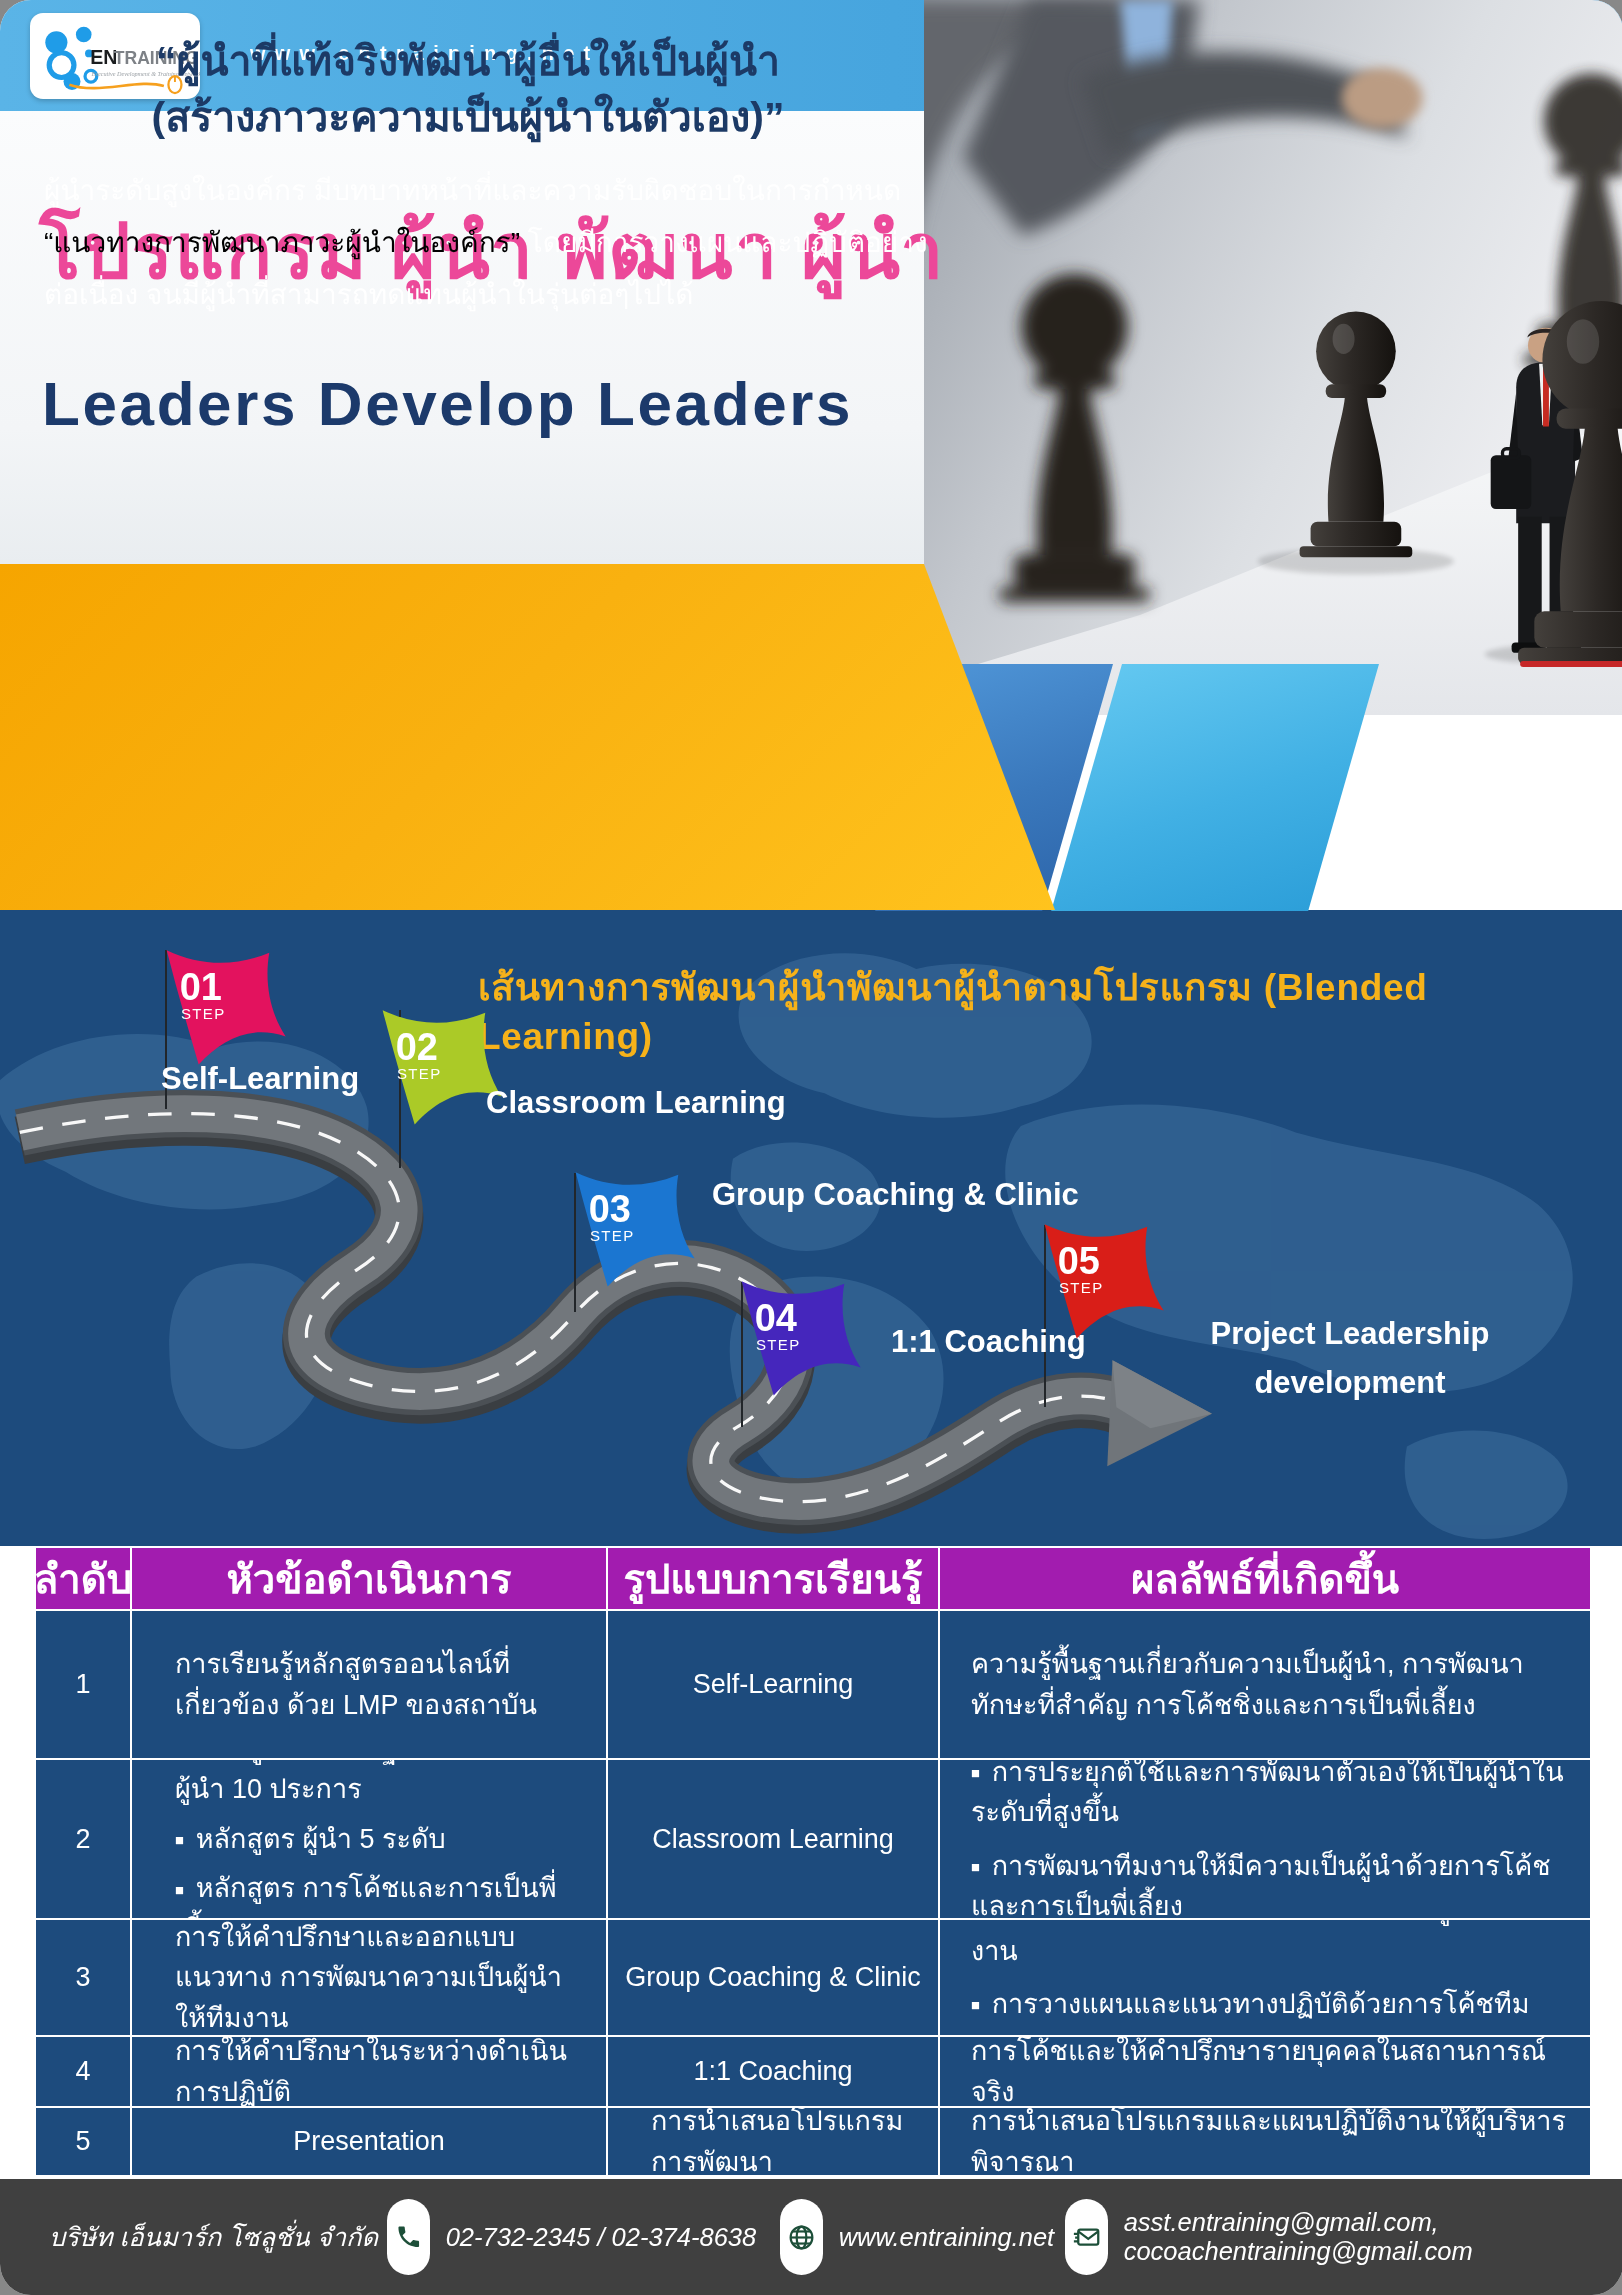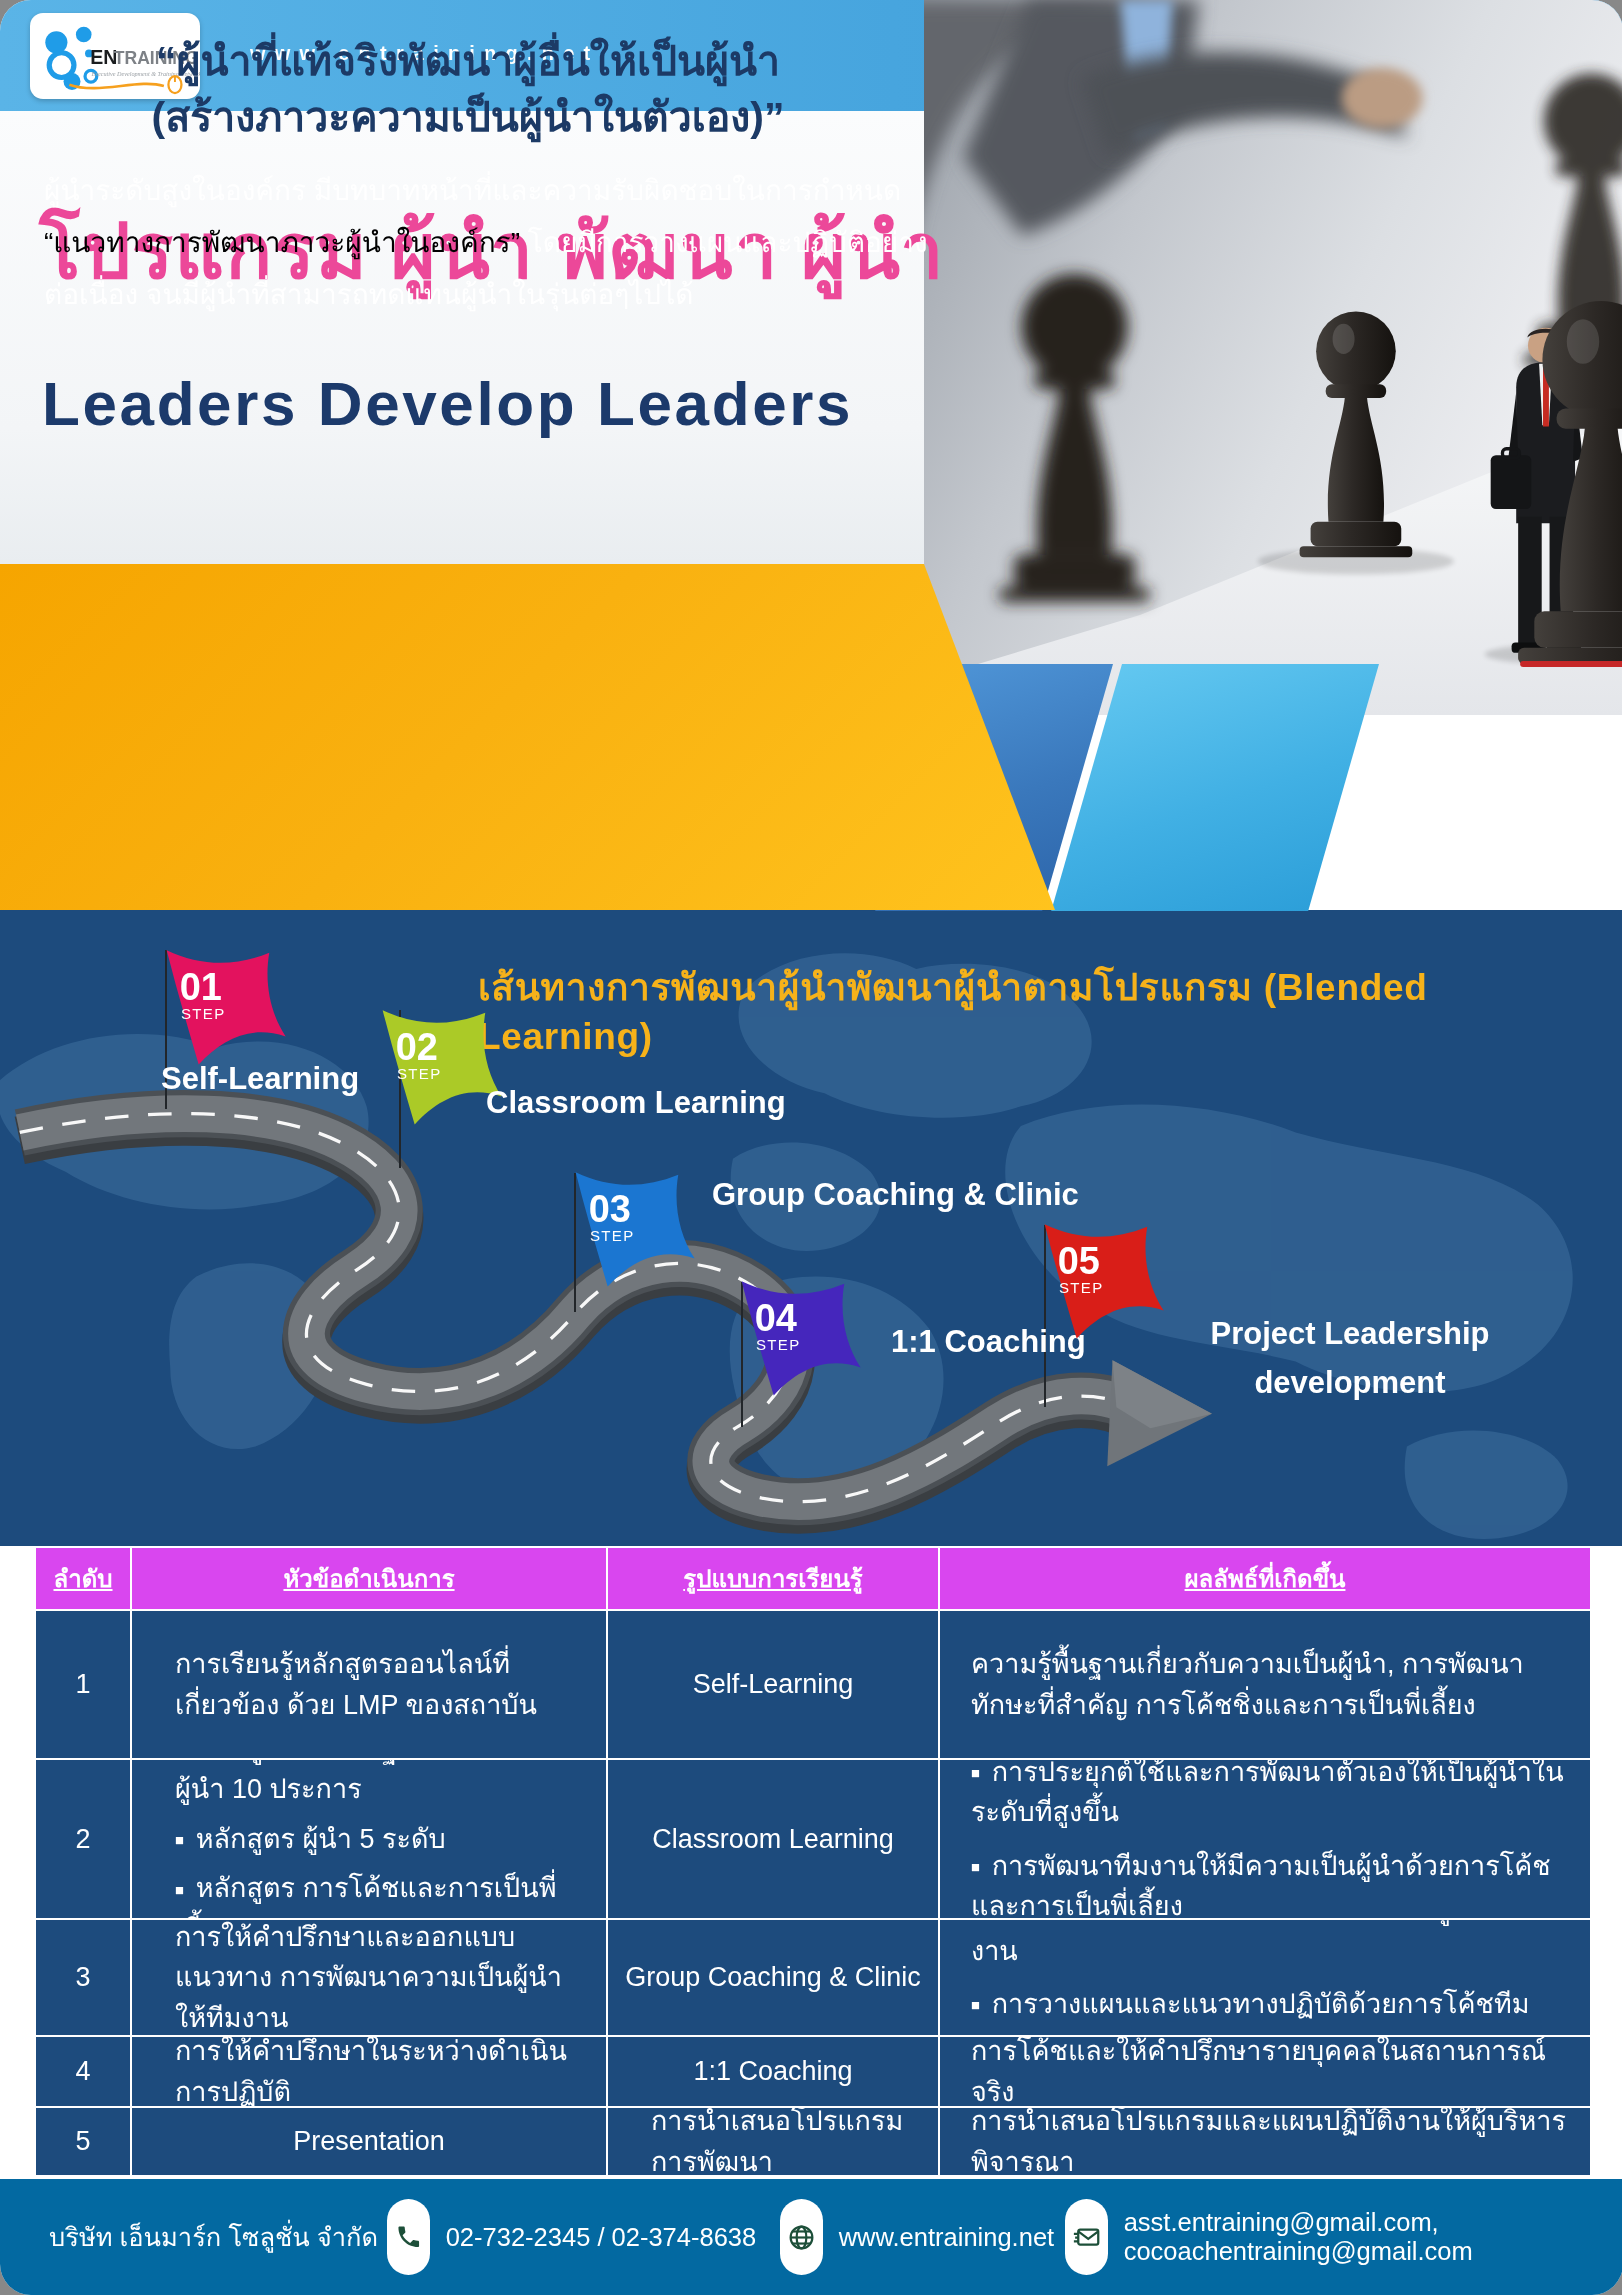--- a/index.html
+++ b/index.html
@@ -54,30 +54,30 @@
   .flag-step{fill:#fff;font-size:23px;letter-spacing:2px;font-family:"Liberation Sans","DejaVu Sans",sans-serif;}
   .step-label{position:absolute;color:#fff;font-size:31px;font-weight:bold;z-index:7;line-height:49px;}
 
   
   .grid{position:absolute;left:34px;top:1546px;width:1559px;z-index:6;
         display:grid;grid-template-columns:94px 474px 330px 650px;
         grid-template-rows:61px 147px 158px 115px 69px 67px;
         gap:2px;background:#ffffff;border:2px solid #ffffff;}
   .cell{background:#1d4b7d;color:#fff;display:flex;flex-direction:column;justify-content:center;
         font-size:27px;line-height:1.5;overflow:hidden;overflow-wrap:break-word;}
-  .cell.h{background:#d946ef;font-weight:bold;font-size:24px;align-items:center;text-align:center;text-decoration:underline;}
+  .cell.h{background:#a21caf;font-weight:bold;font-size:40px;align-items:center;text-align:center;}
   .c-no{align-items:center;text-align:center;}
   .c-topic{align-items:flex-start;padding:9.2px 18.3px 9.2px 43px;gap:9.2px;}
   .c-form{align-items:center;text-align:center;padding:6.5px 10.5px;}
   .c-res{align-items:flex-start;padding:9.2px 19.6px 9.2px 31px;gap:13px;}
   .line{display:block;}
   .bullet::before{content:"■";font-size:0.55em;margin-right:11.8px;vertical-align:2.6px;}
 
   
-  .footer{position:absolute;left:0;top:2179px;width:1623px;height:116px;background:#0369a1;z-index:6;}
+  .footer{position:absolute;left:0;top:2179px;width:1623px;height:116px;background:#404040;z-index:6;font-style:italic;}
   .f-group{position:absolute;top:0;height:116px;display:flex;align-items:center;gap:15.7px;color:#fff;font-size:25.5px;}
   .f-company{left:49px;}
   .f-phone{left:387px;}
   .f-web{left:780px;}
   .f-mail{left:1065px;}
   .pill{width:43px;height:76px;background:#fff;border-radius:21.6px;display:flex;align-items:center;justify-content:center;flex:0 0 auto;}
 </style>
 </head>
 <body>
 

